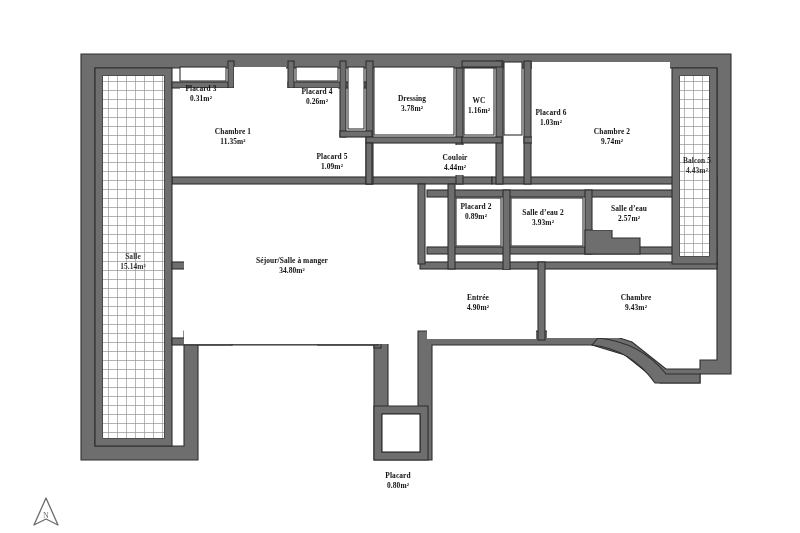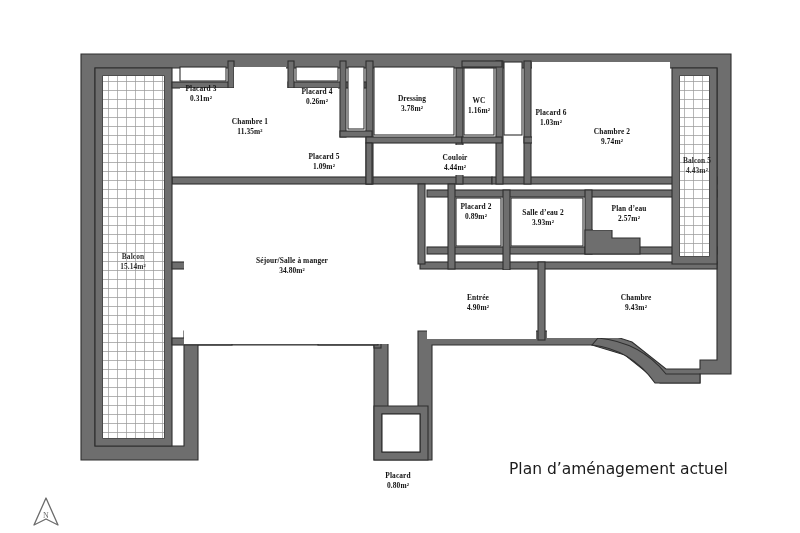--- a/index.html
+++ b/index.html
@@ -219,36 +219,36 @@
       <rect x="374" y="67" width="80" height="68"></rect>
       <rect x="464" y="68" width="30" height="67"></rect>
       <rect x="504" y="62" width="18" height="73"></rect>
       <rect x="456" y="198" width="45" height="48"></rect>
       <rect x="511" y="198" width="72" height="48"></rect>
       <rect x="382" y="414" width="38" height="38"></rect>
     </g>
   </svg>
 
   <div class="room-label balcony-label" style="left:133px; top:262px;">
-    <span class="rm-name">Balcon</span>
+    <span class="rm-name">Salle</span>
     <span class="rm-area">15.14m²</span>
   </div>
   <div class="room-label" style="left:201px; top:94px;">
     <span class="rm-name">Placard 3</span>
     <span class="rm-area">0.31m²</span>
   </div>
-  <div class="room-label" style="left:233px; top:127px;margin-left:17px;">
+  <div class="room-label" style="left:233px; top:137px;">
     <span class="rm-name">Chambre 1</span>
     <span class="rm-area">11.35m²</span>
   </div>
   <div class="room-label" style="left:317px; top:97px;">
     <span class="rm-name">Placard 4</span>
     <span class="rm-area">0.26m²</span>
   </div>
-  <div class="room-label" style="left:324px; top:162px;">
+  <div class="room-label" style="left:332px; top:162px;">
     <span class="rm-name">Placard 5</span>
     <span class="rm-area">1.09m²</span>
   </div>
   <div class="room-label" style="left:412px; top:104px;">
     <span class="rm-name">Dressing</span>
     <span class="rm-area">3.78m²</span>
   </div>
   <div class="room-label" style="left:479px; top:106px;">
     <span class="rm-name">WC</span>
     <span class="rm-area">1.16m²</span>
@@ -271,40 +271,39 @@
   </div>
   <div class="room-label" style="left:476px; top:212px;">
     <span class="rm-name">Placard 2</span>
     <span class="rm-area">0.89m²</span>
   </div>
   <div class="room-label" style="left:543px; top:218px;">
     <span class="rm-name">Salle d’eau 2</span>
     <span class="rm-area">3.93m²</span>
   </div>
   <div class="room-label" style="left:629px; top:214px;">
-    <span class="rm-name">Plan d’eau</span>
+    <span class="rm-name">Salle d’eau</span>
     <span class="rm-area">2.57m²</span>
   </div>
   <div class="room-label" style="left:292px; top:266px;">
     <span class="rm-name">Séjour/Salle à manger</span>
     <span class="rm-area">34.80m²</span>
   </div>
   <div class="room-label" style="left:478px; top:303px;text-align:right;">
     <span class="rm-name">Entrée</span>
     <span class="rm-area">4.90m²</span>
   </div>
   <div class="room-label" style="left:636px; top:303px;">
     <span class="rm-name">Chambre</span>
     <span class="rm-area">9.43m²</span>
   </div>
   <div class="room-label" style="left:398px; top:433px;margin-top:48px;">
     <span class="rm-name">Placard</span>
     <span class="rm-area">0.80m²</span>
   </div>
 
-  <div id="plan-title">Plan d’aménagement actuel</div>
 
   <svg id="compass" viewBox="0 0 30 34">
     <path d="M 15 3 L 27 30 L 15 24 L 3 30 Z" fill="none" stroke="#6b6b6b" stroke-width="1.3" stroke-linejoin="round"></path>
     <text x="15" y="23" text-anchor="middle" font-family="Liberation Serif, serif" font-size="8" fill="#6b6b6b">N</text>
   </svg>
 
 </div>
 
 </body></html>

